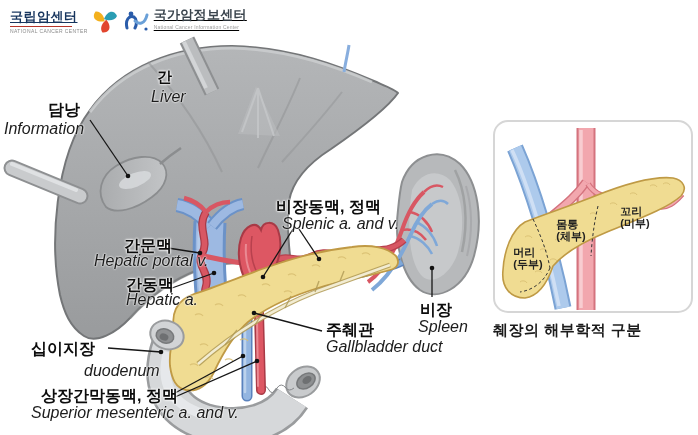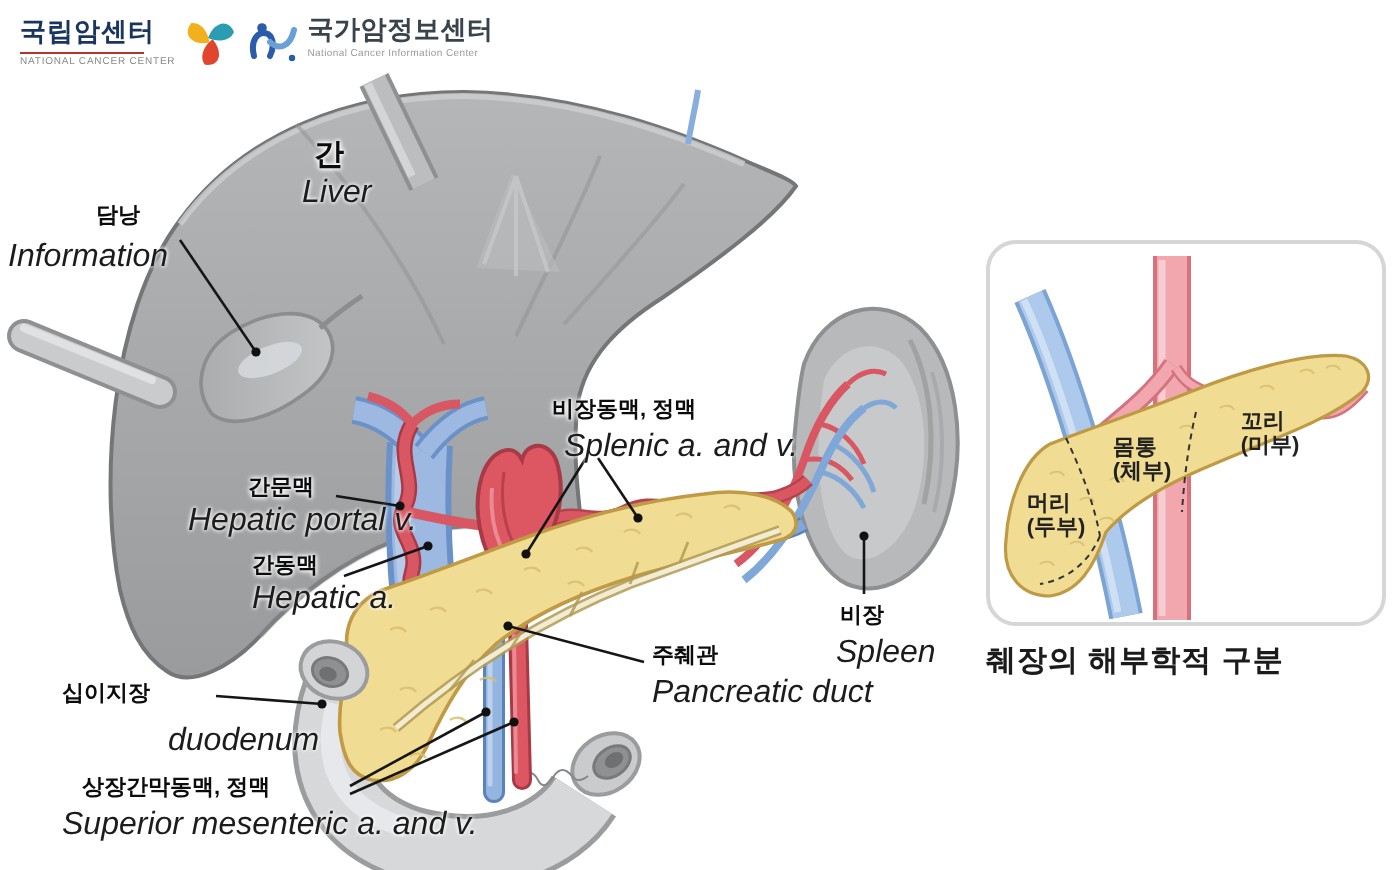--- a/index.html
+++ b/index.html
@@ -4,30 +4,30 @@
 <style>
   html,body{margin:0;padding:0;}
   .stage{
     position:relative;width:698px;height:435px;background:#ffffff;overflow:hidden;
     font-family:"Liberation Sans","DejaVu Sans",sans-serif;
   }
   .art{position:absolute;left:0;top:0;z-index:1;}
   
   .hdr{position:absolute;left:10px;top:7px;height:30px;display:flex;align-items:flex-start;z-index:5;}
   .logo1{position:relative;margin-right:4px;}
-  .logo1 .t{font-size:13px;font-weight:bold;color:#17355e;letter-spacing:.5px;line-height:15px;}
+  .logo1 .t{font-size:13px;font-weight:bold;color:#17355e;letter-spacing:.5px;line-height:15px;text-decoration:underline;}
   .logo1 .bar{width:62px;height:1px;background:#b5342a;margin-top:1px;}
   .logo1 .s{font-size:5px;color:#8a8a8a;letter-spacing:.4px;margin-top:1px;}
   .licon{display:inline-block;vertical-align:top;}
-  .logo2{position:relative;margin-left:6px;display:flex;}
+  .logo2{position:relative;margin-left:6px;display:flex;text-decoration:underline;}
   .logo2 .txt{margin-left:4px;}
   .logo2 .t{font-size:13px;font-weight:bold;color:#39434c;letter-spacing:.3px;line-height:15px;}
   .logo2 .s{font-size:5px;color:#9a9a9a;letter-spacing:.2px;margin-top:2px;}
   
-  .lk{position:absolute;z-index:3;font-weight:bold;font-size:11px;color:#0c0c0c;white-space:nowrap;
+  .lk{position:absolute;z-index:3;font-weight:bold;font-size:16px;color:#0c0c0c;white-space:nowrap;
       text-shadow:0 0 2px #fff,0 0 2px #fff,0 0 3px #fff;}
   .le{position:absolute;z-index:3;font-style:italic;font-size:16px;color:#1c1c1c;white-space:nowrap;
       text-shadow:0 0 2px #fff,0 0 2px #fff;}
   
   .panel{position:absolute;left:493px;top:120px;width:200px;height:193px;background:#fff;
          border:2px solid #d6d6d6;border-radius:15px;box-sizing:border-box;z-index:2;overflow:hidden;}
   .panel svg{position:absolute;left:0;top:0;}
   .ilabel{position:absolute;z-index:3;font-weight:bold;font-size:11px;line-height:12px;color:#222;
           transform:translateX(-50%);white-space:nowrap;}
   .caption{position:absolute;left:493px;top:321px;width:200px;text-align:left;z-index:3;
@@ -235,21 +235,21 @@
   <div class="lk" style="left:124px;top:236px">간문맥</div>
   <div class="le" style="left:94px;top:252px">Hepatic portal v.</div>
 
   <div class="lk" style="left:126px;top:275px">간동맥</div>
   <div class="le" style="left:126px;top:291px">Hepatic a.</div>
 
   <div class="lk" style="left:276px;top:197px">비장동맥, 정맥</div>
   <div class="le" style="left:282px;top:215px">Splenic a. and v.</div>
 
   <div class="lk" style="left:326px;top:320px">주췌관</div>
-  <div class="le" style="left:326px;top:338px">Pancreatic duct</div>
+  <div class="le" style="left:326px;top:338px">Gallbladder duct</div>
 
   <div class="lk" style="left:420px;top:300px">비장</div>
   <div class="le" style="left:418px;top:318px">Spleen</div>
 
   <div class="lk" style="left:31px;top:339px">십이지장</div>
   <div class="le" style="left:84px;top:362px">duodenum</div>
 
   <div class="lk" style="left:41px;top:386px">상장간막동맥, 정맥</div>
   <div class="le" style="left:31px;top:404px">Superior mesenteric a. and v.</div>
 

